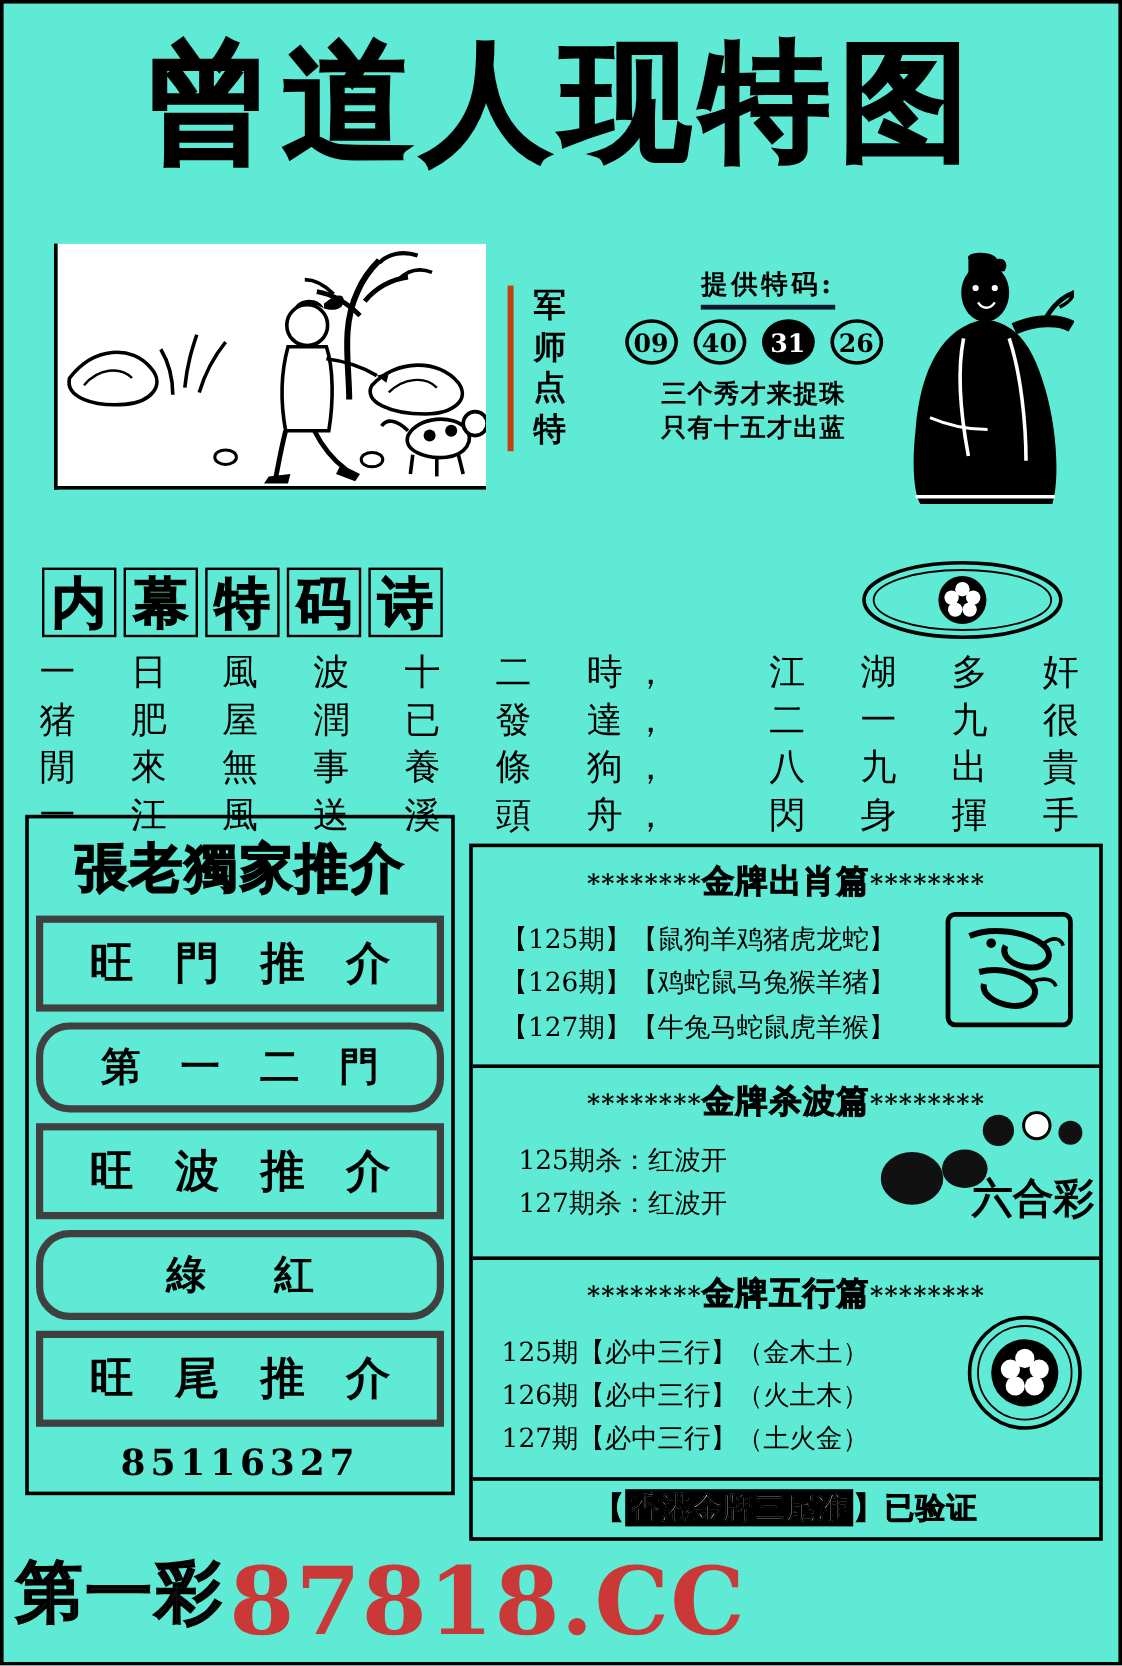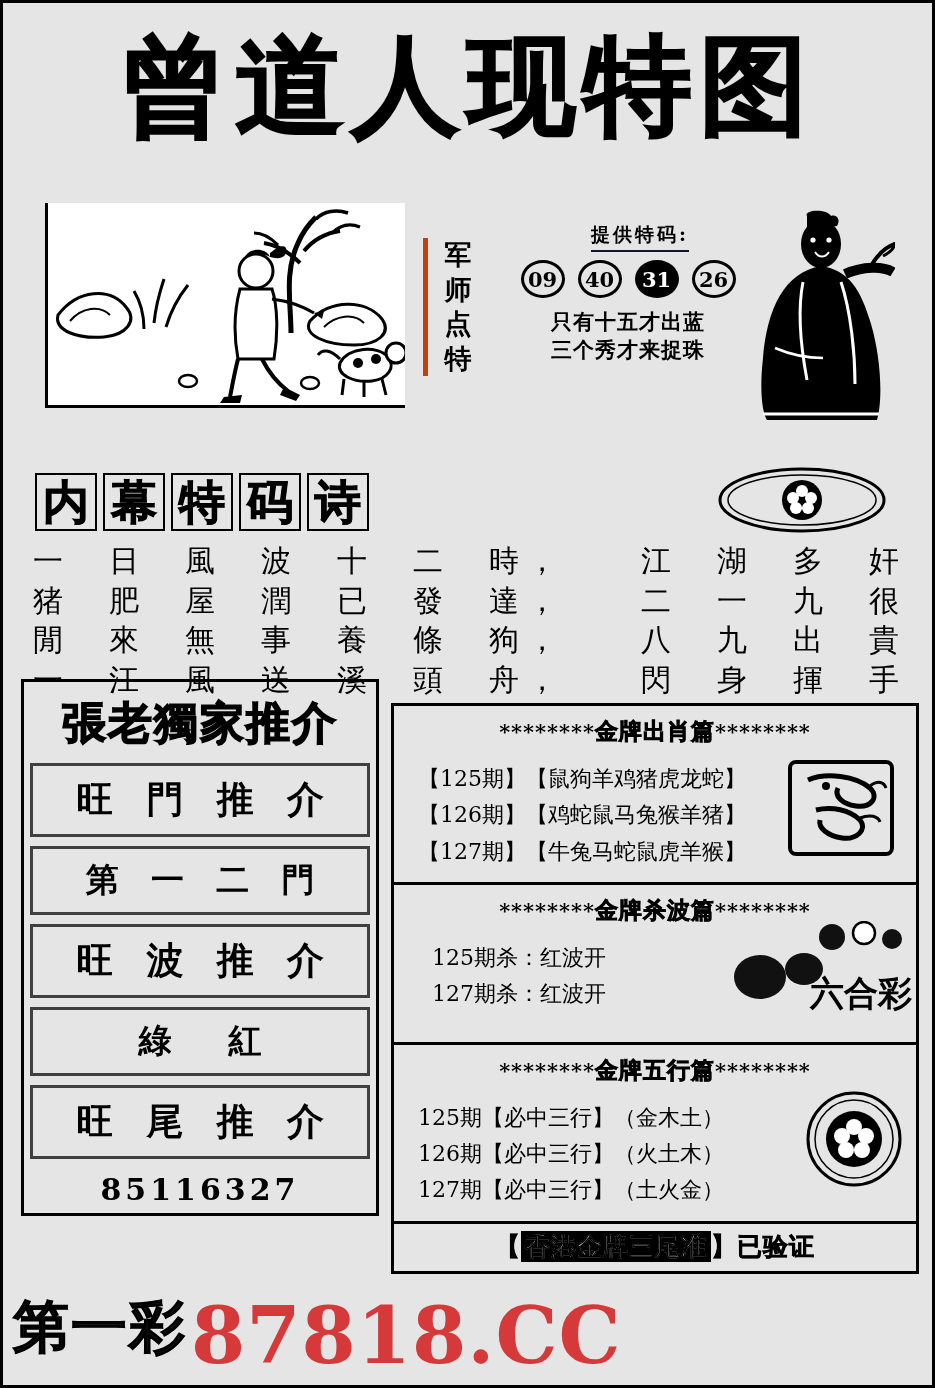--- a/index.html
+++ b/index.html
@@ -12,21 +12,21 @@
     height: 1388px;
     position: relative;
     font-family: "DejaVu Sans", sans-serif;
     color: #000;
     overflow: hidden;
   }
   .page {
     position: relative;
     width: 935px;
     height: 1388px;
-    background: #e5e5e5;
+    background: #5eead4;
     border: 3px solid #000;
     box-sizing: border-box;
     padding-left: 44px;
   }
 
   
   .masthead {
     position: absolute;
     left: 0; right: 0; top: 28px;
     text-align: center;
@@ -69,24 +69,24 @@
   }
 
   .codes-block {
     position: absolute;
     left: 448px; top: 24px;
     width: 270px;
   }
   .codes-title {
     font-family: "DejaVu Serif", serif;
     font-weight: bold;
-    font-size: 19px;
+    font-size: 22px;
     text-align: center;
     letter-spacing: 3px;
-    border-bottom: 2px solid #0f172a;
+    border-bottom: 4px solid #0f172a;
     padding-bottom: 2px;
     margin-bottom: 8px;
     display: inline-block;
     position: relative;
     left: 12px;
   }
   .ball-row {
     display: flex;
     justify-content: center;
     gap: 13px;
@@ -171,31 +171,31 @@
   .zl-title {
     text-align: center;
     font-family: "DejaVu Serif", serif;
     font-weight: bold;
     font-size: 44px;
     letter-spacing: 2px;
     -webkit-text-stroke: 1.5px #000;
     padding: 6px 0 10px;
   }
   .lc-cell {
-    border: 3px solid #404040;
+    border: 6px solid #404040;
     margin-bottom: 9px;
     text-align: center;
-    font-family: Liberation Serif, serif;
+    font-family: Liberation Sans, sans-serif;
     font-weight: bold;
     padding: 9px 0;
     letter-spacing: 12px;
     text-indent: 12px;
   }
   .lc-cell.big { font-size: 37px; }
-  .lc-cell.mid { font-size: 33px; }
+  .lc-cell.mid { font-size: 33px; border-radius: 28px; }
   .phone {
     text-align: center;
     font-family: "DejaVu Serif", serif;
     font-weight: bold;
     font-size: 30px;
     letter-spacing: 4px;
     padding-top: 4px;
   }
 
   
@@ -216,21 +216,21 @@
   .rc-sec:last-child { border-bottom: none; }
   .rc-head {
     text-align: center;
     font-family: "DejaVu Serif", serif;
     font-weight: bold;
     font-size: 21px;
     letter-spacing: 1px;
     margin-bottom: 14px;
   }
   .rc-head b {
-    font-size: 23px;
+    font-size: 27px;
     -webkit-text-stroke: 0.8px #000;
   }
   .rc-lines {
     font-family: "DejaVu Serif", serif;
     font-size: 22px;
     line-height: 1.65;
     padding-left: 16px;
   }
   .rc-lines.indent { padding-left: 30px; }
   .rc-art {
@@ -343,22 +343,22 @@
       <div style="text-align:center;">
         <div class="codes-title">提供特码:</div>
       </div>
       <div class="ball-row">
         <div class="ball">09</div>
         <div class="ball">40</div>
         <div class="ball filled">31</div>
         <div class="ball">26</div>
       </div>
       <div class="codes-lines">
+        <div>三个秀才来捉珠</div>
         <div>只有十五才出蓝</div>
-        <div>三个秀才来捉珠</div>
       </div>
     </div>
 
     <div class="figure">
       <svg width="150" height="215" viewBox="0 0 150 215" xmlns="http://www.w3.org/2000/svg">
         <path d="M62 8 C58 2 82 0 86 8 C92 6 96 12 92 18 L62 20 Z" fill="#000"></path>
         <ellipse cx="76" cy="36" rx="20" ry="24" fill="#000"></ellipse>
         <path d="M70 44 C74 50 80 50 84 44" stroke="#fff" stroke-width="2" fill="none"></path>
         <circle cx="68" cy="32" r="2.6" fill="#fff"></circle>
         <circle cx="84" cy="32" r="2.6" fill="#fff"></circle>

